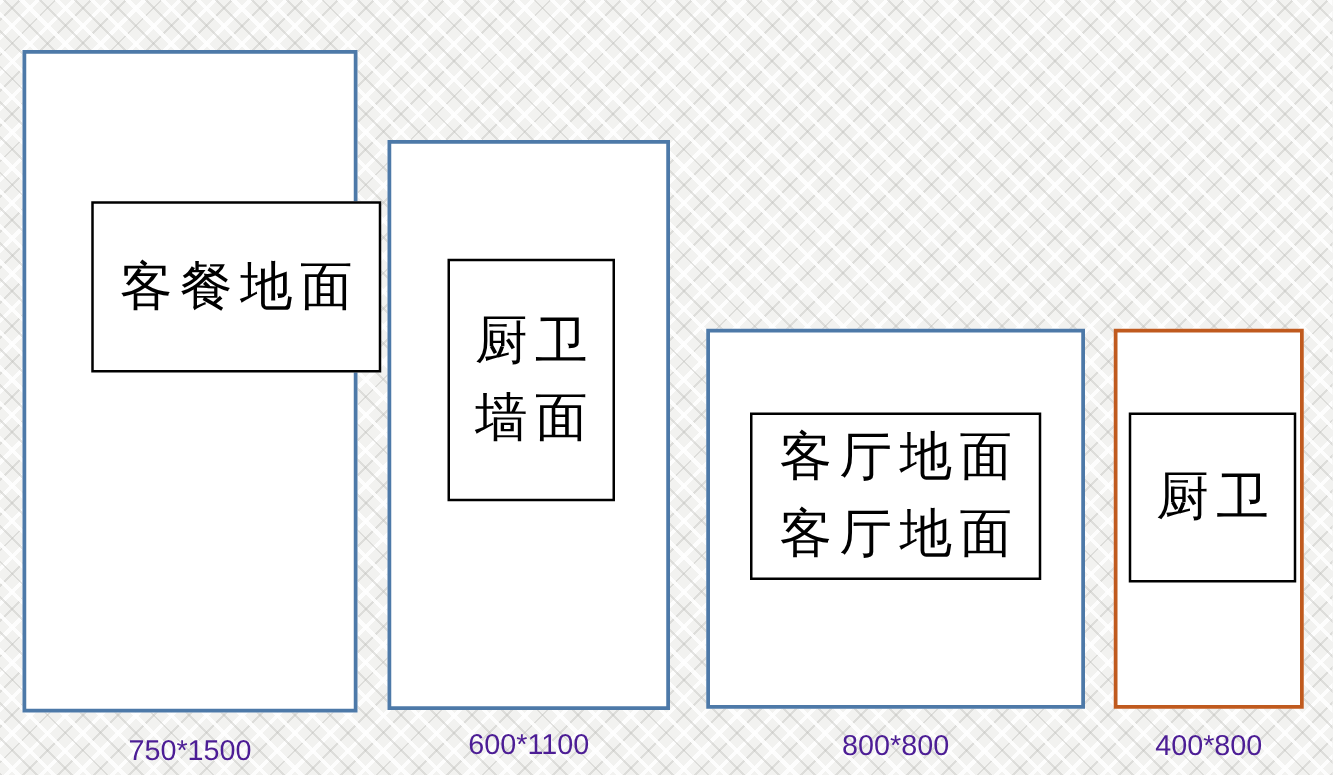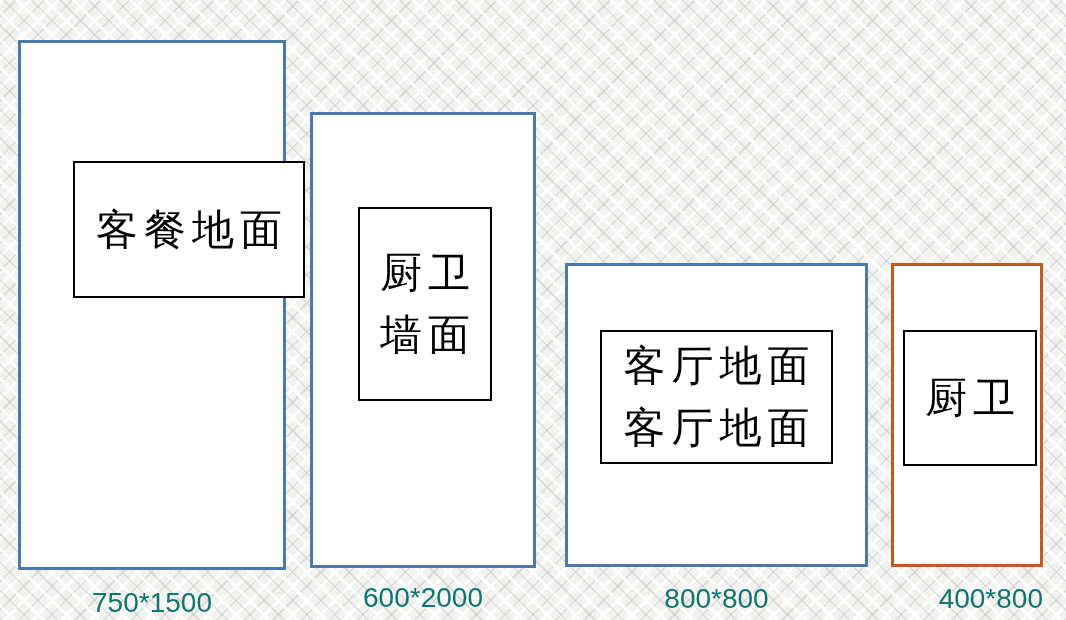--- a/index.html
+++ b/index.html
@@ -46,62 +46,62 @@
     color: #000000;
     letter-spacing: 6px;
     white-space: nowrap;
   }
   .label-box .line {
     margin-right: -6px; 
   }
   .size-label {
     position: absolute;
     font-family: "Liberation Sans", "DejaVu Sans", sans-serif;
-    font-size: 28px;
-    color: #0f766e;
+    font-size: 23px;
+    color: #4c1d95;
     text-align: center;
   }
 
   
   .t1 { left: 18px;  top: 40px;  width: 268px; height: 530px; }
   .t1 .label-box { left: 16px; top: 118px; width: 232px; height: 137px; margin-left: 36px; }
   
   .t2 { left: 310px; top: 112px; width: 226px; height: 456px; }
   .t2 .label-box { left: 45px; top: 92px; width: 134px; height: 194px; }
   
   .t3 { left: 565px; top: 263px; width: 303px; height: 304px; padding-left: 35px; }
   .t3 .label-box { left: 32px; top: 64px; width: 233px; height: 134px; }
   
   .t4 { left: 891px; top: 263px; width: 152px; height: 304px; }
   .t4 .label-box { left: 9px; top: 64px; width: 134px; height: 136px; }
 
   .s1 { left: 18px;  top: 587px; width: 268px; }
   .s2 { left: 310px; top: 582px; width: 226px; }
   .s3 { left: 565px; top: 583px; width: 303px; }
-  .s4 { left: 891px; top: 583px; width: 152px; text-align: right; }
+  .s4 { left: 891px; top: 583px; width: 152px; }
 </style>
 </head>
 <body>
 
 <div>
 
   <div class="tile t1" style="border-color: rgb(77, 121, 168);">
     <div class="label-box">
       <div class="line">客餐地面</div>
     </div>
   </div>
   <div class="size-label s1">750*1500</div>
 
   <div class="tile t2" style="border-color: rgb(77, 121, 168);">
     <div class="label-box">
       <div class="line">厨卫</div>
       <div class="line">墙面</div>
     </div>
   </div>
-  <div class="size-label s2">600*2000</div>
+  <div class="size-label s2">600*1100</div>
 
   <div class="tile t3" style="border-color: rgb(77, 121, 168);">
     <div class="label-box">
       <div class="line">客厅地面</div>
       <div class="line">客厅地面</div>
     </div>
   </div>
   <div class="size-label s3">800*800</div>
 
   <div class="tile t4" style="border-color: rgb(192, 90, 30);">

